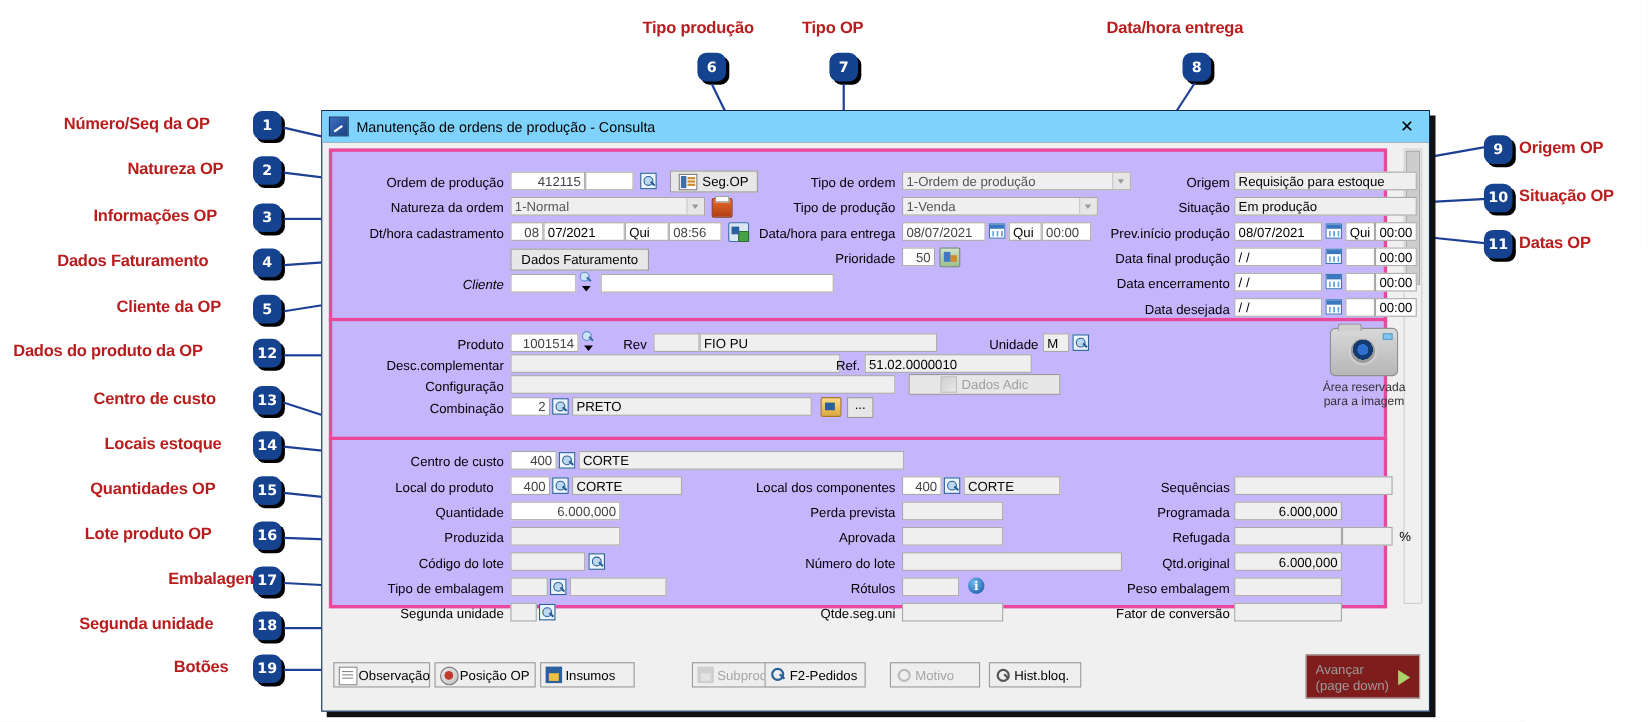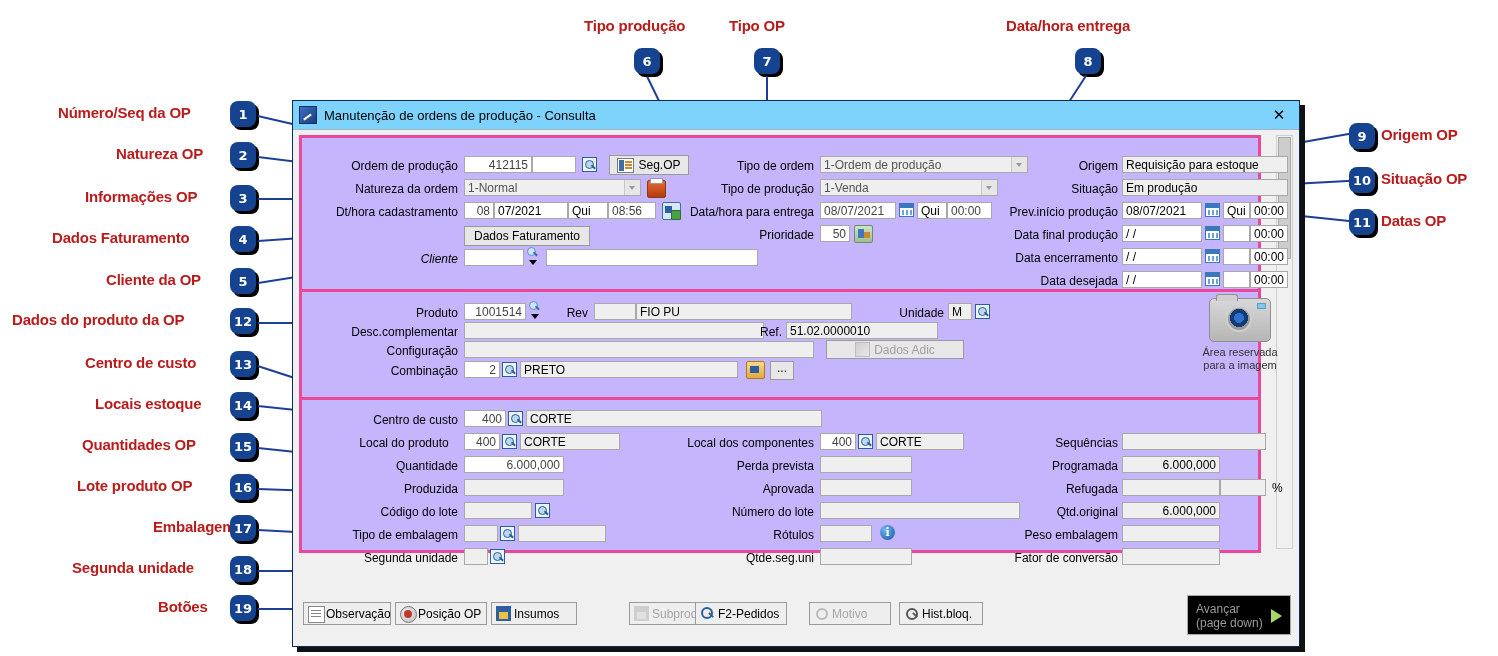--- a/index.html
+++ b/index.html
@@ -208,21 +208,21 @@
     outline:1px dotted #333;outline-offset:-4px;
     display:flex;align-items:center;justify-content:center;gap:6px;font-size:12px;cursor:pointer;
   }
   .xmark{position:relative;width:15px;height:15px;}
   .xmark::before,.xmark::after{
     content:"";position:absolute;left:0;top:6px;width:15px;height:4px;background:#c0392b;border-radius:1px;
   }
   .xmark::before{transform:rotate(45deg);}
   .xmark::after{transform:rotate(-45deg);}
   .adv-btn{
-    position:absolute;width:102px;height:38px;border:1px solid #a8a8a8;background:#000000;
+    position:absolute;width:102px;height:38px;border:1px solid #a8a8a8;background:#7f1d1d;
     font-size:12px;color:#9b9b9b;cursor:pointer;
   }
   .adv-btn .t1{position:absolute;left:8px;top:6px;}
   .adv-btn .t2{position:absolute;left:8px;top:20px;}
   .arrow-g{position:absolute;right:8px;top:13px;width:0;height:0;
     border-top:7px solid transparent;border-bottom:7px solid transparent;border-left:11px solid #a8d46a;}
 </style>
 </head>
 <body>
 

